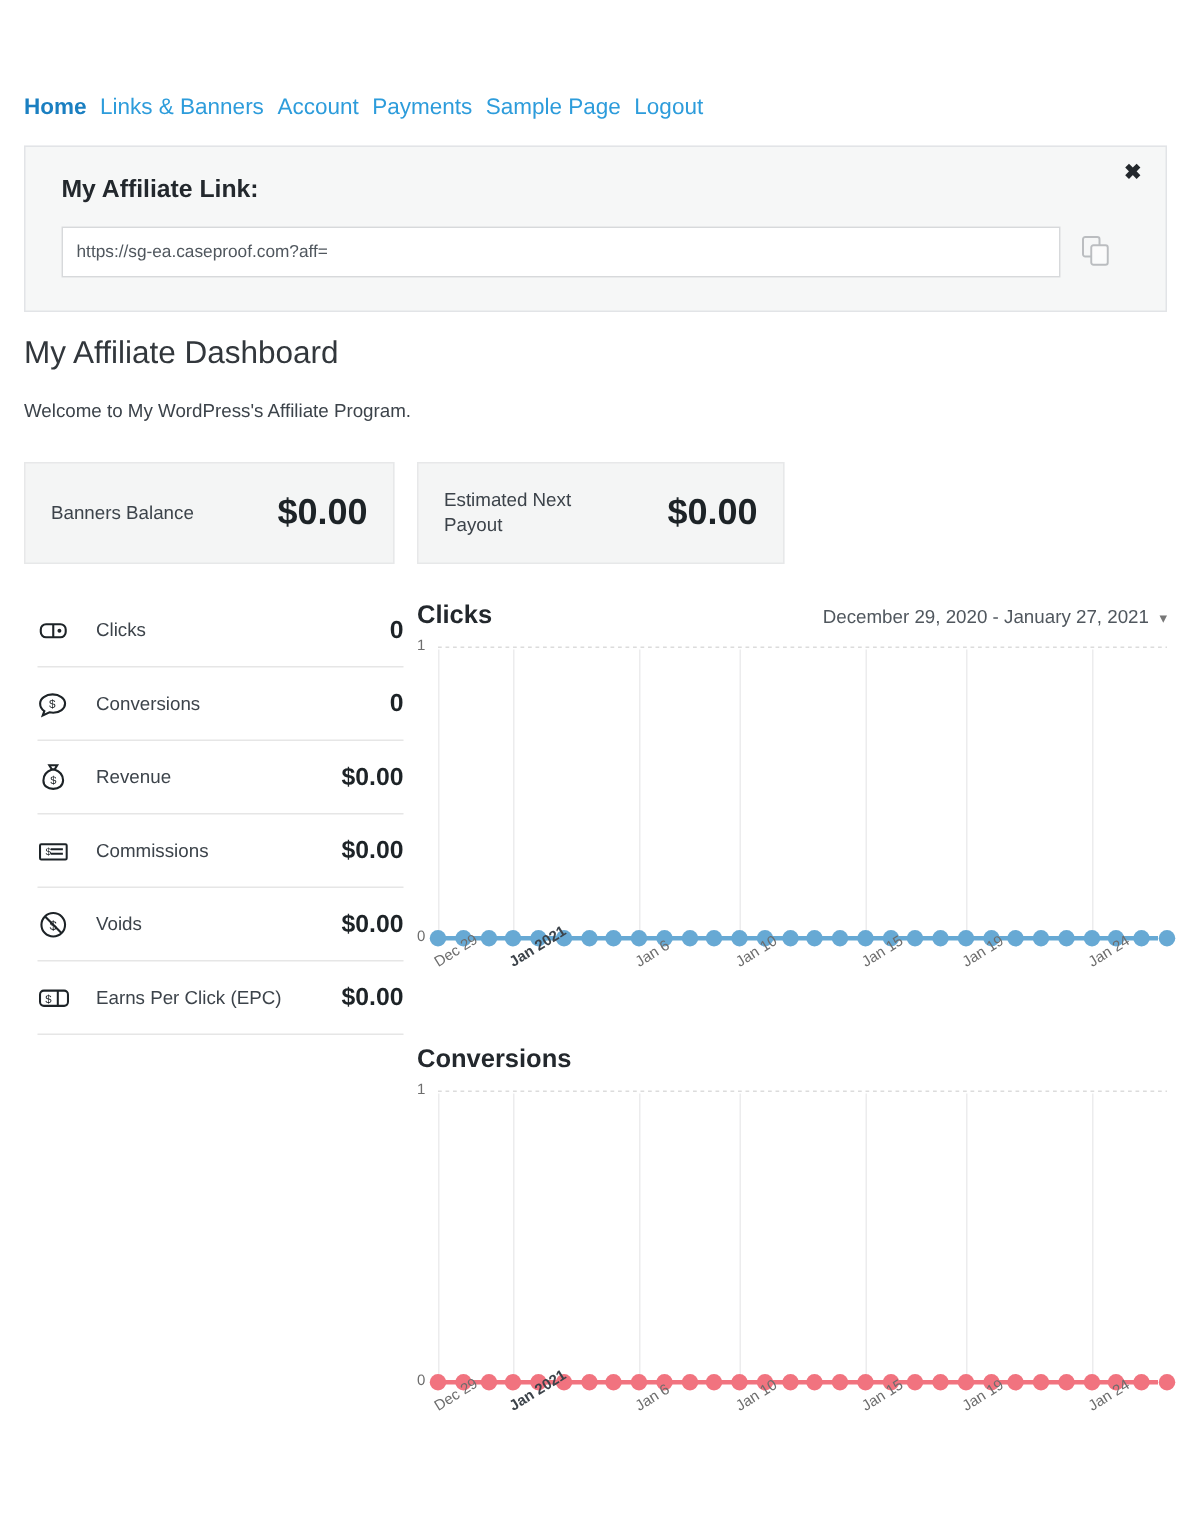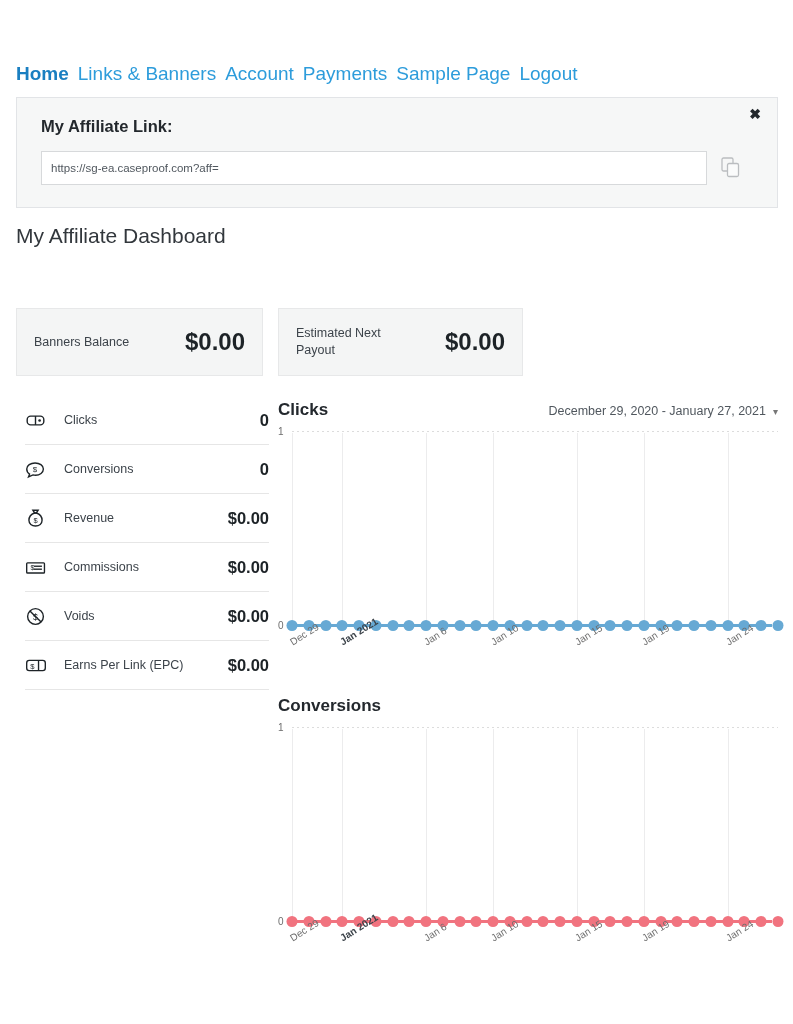--- a/index.html
+++ b/index.html
@@ -14,21 +14,21 @@
   .page { width: 793px; height: 1024px; position: relative; }
 
   
   .page-heading {
     position: absolute; left: 16px; top: 14px;
     font-size: 26px; font-weight: 400; color: #32373c;
     letter-spacing: 0.1px;
   }
   .nav {
     position: absolute; left: 16px; top: 63px;
-    font-size: 19px; white-space: nowrap;
+    font-size: 15px; white-space: nowrap;
   }
   .nav a {
     color: #2d9cdb; text-decoration: none; margin-right: 9px;
   }
   .nav a.active { color: #1a7fc1; font-weight: 700; }
 
   
   .notice {
     position: absolute; left: 16px; top: 97px;
     width: 762px; height: 111px;
@@ -154,20 +154,21 @@
       <button class="copy-btn">
         <svg width="20" height="22" viewBox="0 0 20 22" fill="none" stroke="#8a8f94" stroke-width="1.3">
           <rect x="1" y="1" width="11" height="13" rx="1.5"></rect>
           <rect x="6.5" y="6.5" width="11" height="13" rx="1.5" fill="#ffffff"></rect>
         </svg>
       </button>
     </div>
   </div>
 
   <div class="dash-title">My Affiliate Dashboard</div>
+  <div class="dash-welcome">Welcome to My WordPress's Affiliate Program.</div>
 
   <div class="cards">
     <div class="card balance">
       <span class="card-label">Banners Balance</span>
       <span class="card-value">$0.00</span>
     </div>
     <div class="card payout">
       <span class="card-label">Estimated Next Payout</span>
       <span class="card-value">$0.00</span>
     </div>
@@ -218,21 +219,21 @@
           </svg></span>
         <span class="stat-name">Voids</span>
         <span class="stat-val">$0.00</span>
       </div>
       <div class="stat-row">
         <span class="stat-icon"><svg width="22" height="21" viewBox="0 0 26 24" fill="none" stroke="#1d2327" stroke-width="1.6">
             <rect x="2" y="6" width="22" height="12" rx="3"></rect>
             <line x1="16" y1="6" x2="16" y2="18"></line>
             <text x="8.6" y="15.6" font-size="9" font-family="Liberation Sans, sans-serif" fill="#1d2327" stroke="none" text-anchor="middle">$</text>
           </svg></span>
-        <span class="stat-name">Earns Per Link (EPC)</span>
+        <span class="stat-name">Earns Per Click (EPC)</span>
         <span class="stat-val">$0.00</span>
       </div>
     </div>
 
   <div class="chart-block clicks">
     <div class="chart-head">
       <div class="chart-title">Clicks</div>
       <div class="chart-range">
         <span>December 29, 2020 - January 27, 2021</span><span class="chev">▾</span>
       </div>

